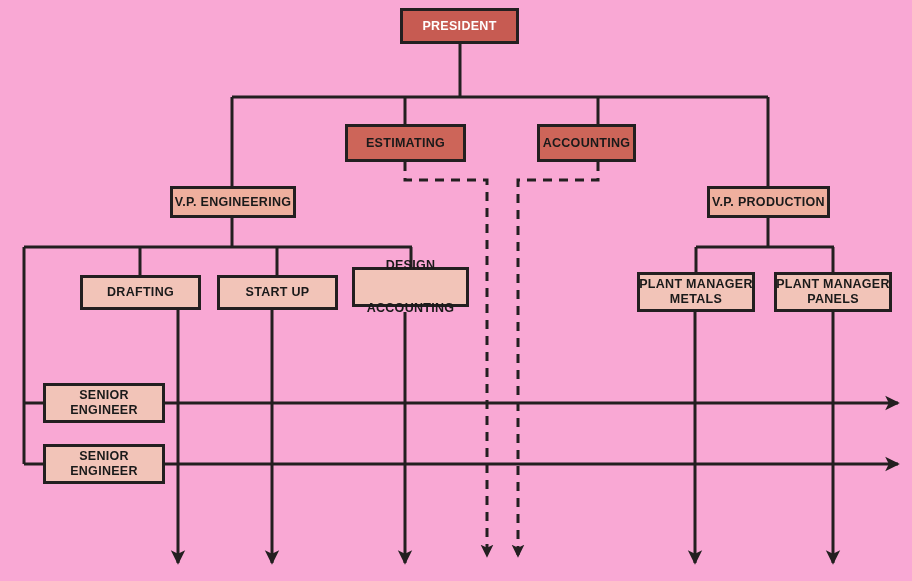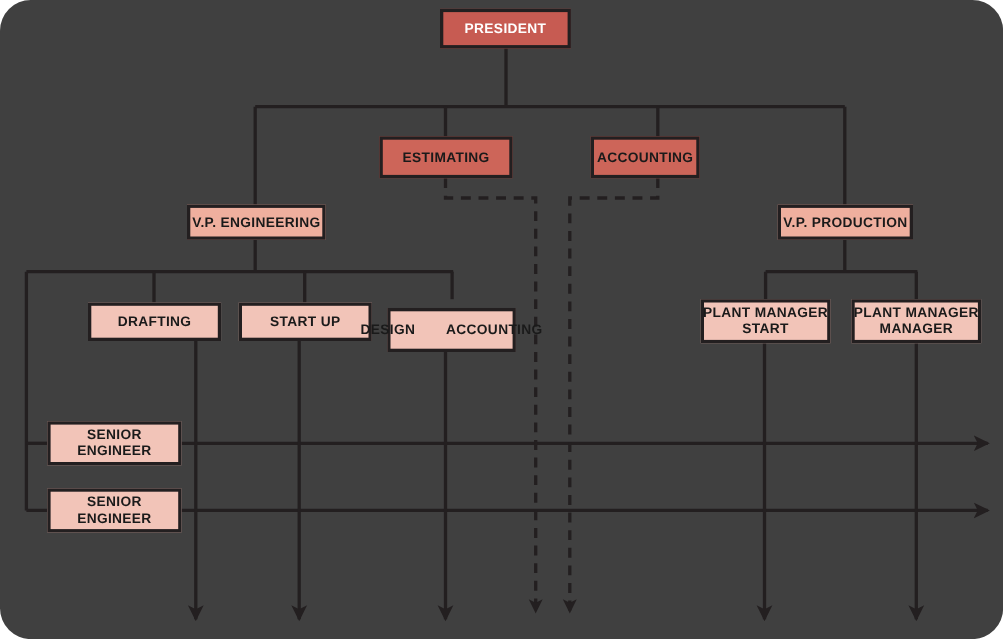--- a/index.html
+++ b/index.html
@@ -7,23 +7,22 @@
     padding: 0;
     background: #ffffff;
   }
   body {
     font-family: "Liberation Sans", sans-serif;
   }
   #chart-root {
     position: relative;
     width: 912px;
     height: 581px;
-    background: #404040;
+    background: #f9a8d4;
     overflow: hidden;
-    border-radius: 28px;
   }
   #chart-svg {
     position: absolute;
     left: 0;
     top: 0;
     width: 912px;
     height: 581px;
   }
   .node {
     position: absolute;
@@ -142,33 +141,33 @@
   </div>
 
   <div class="node level-dept" style="left:80px; top:275px; width:121px; height:35px;text-align:right;">
     <span class="label-line">DRAFTING</span>
   </div>
 
   <div class="node level-dept" style="left:217px; top:275px; width:121px; height:35px;">
     <span class="label-line">START UP</span>
   </div>
 
-  <div class="node level-dept" style="left:352px; top:280px; width:117px; height:40px; flex-direction:row;gap:28px;">
+  <div class="node level-dept" style="left:352px; top:267px; width:117px; height:40px; flex-direction:column;gap:28px;">
     <span class="label-line">DESIGN</span>
     <span class="label-line">ACCOUNTING</span>
   </div>
 
   <div class="node level-dept" style="left:637px; top:272px; width:118px; height:40px; flex-direction:column;">
     <span class="label-line">PLANT MANAGER</span>
-    <span class="label-line">START</span>
+    <span class="label-line">METALS</span>
   </div>
 
   <div class="node level-dept" style="left:774px; top:272px; width:118px; height:40px; flex-direction:column;">
     <span class="label-line">PLANT MANAGER</span>
-    <span class="label-line">MANAGER</span>
+    <span class="label-line">PANELS</span>
   </div>
 
   <div class="node level-dept" style="left:43px; top:383px; width:122px; height:40px; flex-direction:column;">
     <span class="label-line">SENIOR</span>
     <span class="label-line">ENGINEER</span>
   </div>
 
   <div class="node level-dept" style="left:43px; top:444px; width:122px; height:40px; flex-direction:column;">
     <span class="label-line">SENIOR</span>
     <span class="label-line">ENGINEER</span>

